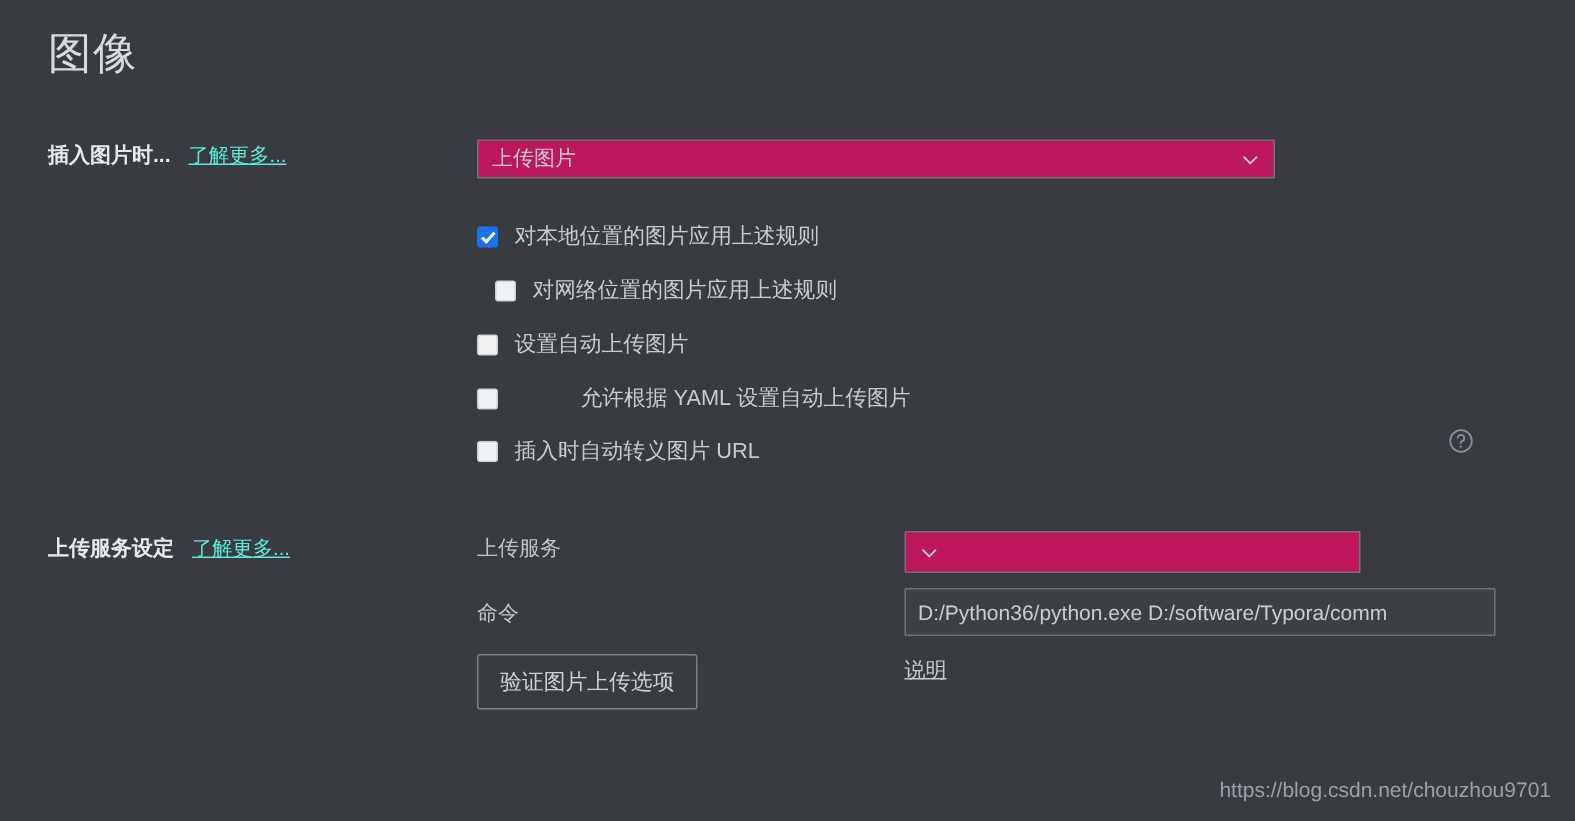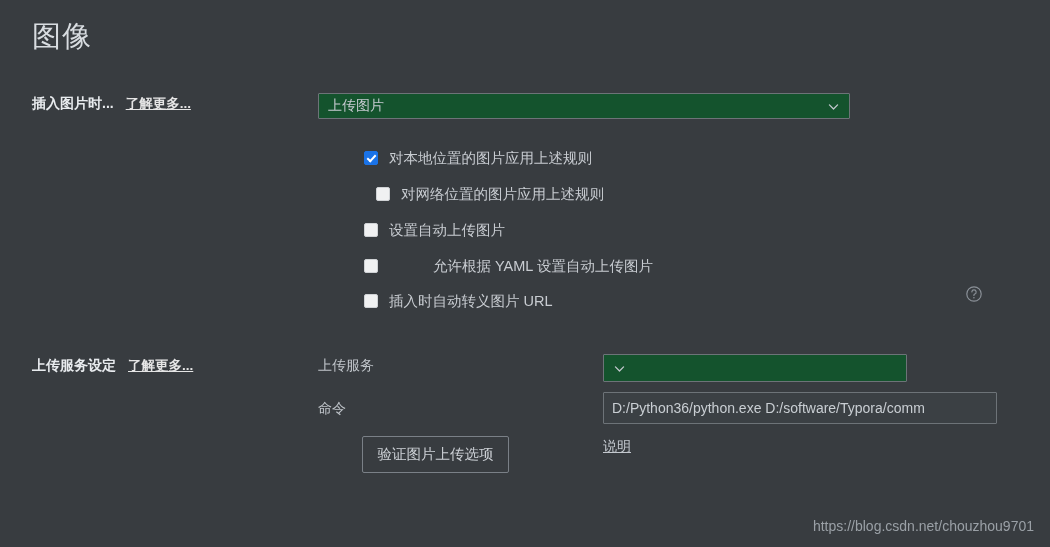--- a/index.html
+++ b/index.html
@@ -37,33 +37,33 @@
   
   .section-label {
     position: absolute;
     font-size: 14px;
     font-weight: bold;
     color: #e8ebee;
     white-space: nowrap;
   }
   .learn-more {
     font-size: 13.5px;
-    font-weight: bold;
-    color: #e5e5e5;
+    font-weight: normal;
+    color: #5eead4;
     text-decoration: underline;
     margin-left: 12px;
     cursor: pointer;
   }
 
   
   .select {
     position: absolute;
     box-sizing: border-box;
     border: 1px solid #6d7378;
-    background: #14532d;
+    background: #be185d;
     color: #c6cad0;
     font-size: 14px;
     display: flex;
     align-items: center;
     padding: 0 9px;
     cursor: pointer;
     border-radius: 1px;
   }
   .select .sel-value {
     flex: 1;
@@ -79,21 +79,20 @@
   .chev svg { display: block; }
 
   
   .cb-row {
     position: absolute;
     display: flex;
     align-items: center;
     left: 318px;
     cursor: pointer;
     white-space: nowrap;
-    margin-left: 46px;
   }
   .cb-box {
     width: 14px;
     height: 14px;
     box-sizing: border-box;
     flex: 0 0 auto;
     border-radius: 2px;
     background: #f0f1f2;
     border: 1px solid #cfd2d5;
     position: relative;
@@ -161,21 +160,20 @@
     border: 1px solid #7a8087;
     background: transparent;
     color: #cdd1d6;
     font-size: 14.5px;
     display: flex;
     align-items: center;
     justify-content: center;
     cursor: pointer;
     border-radius: 2px;
     font-family: inherit;
-    margin-left: 44px;
   }
 
   
   .link {
     position: absolute;
     font-size: 14px;
     color: #c3c8ce;
     text-decoration: underline;
     cursor: pointer;
     white-space: nowrap;

